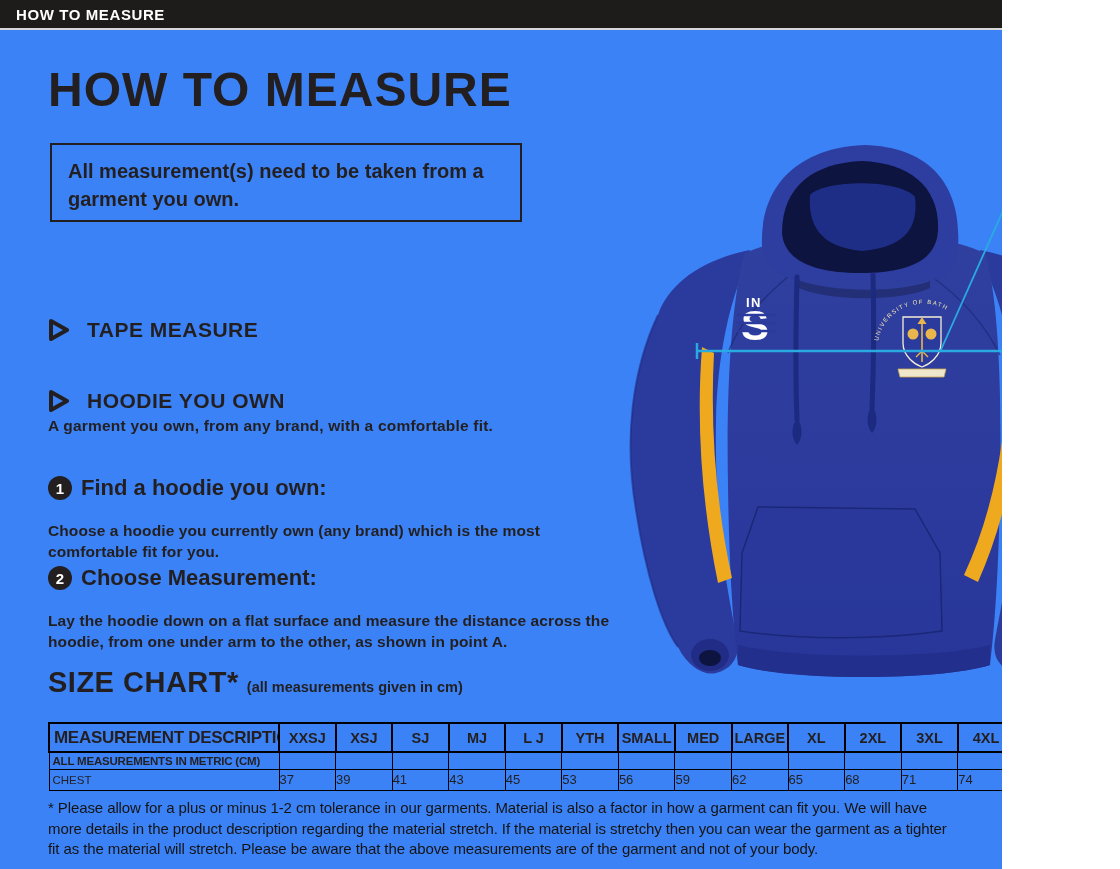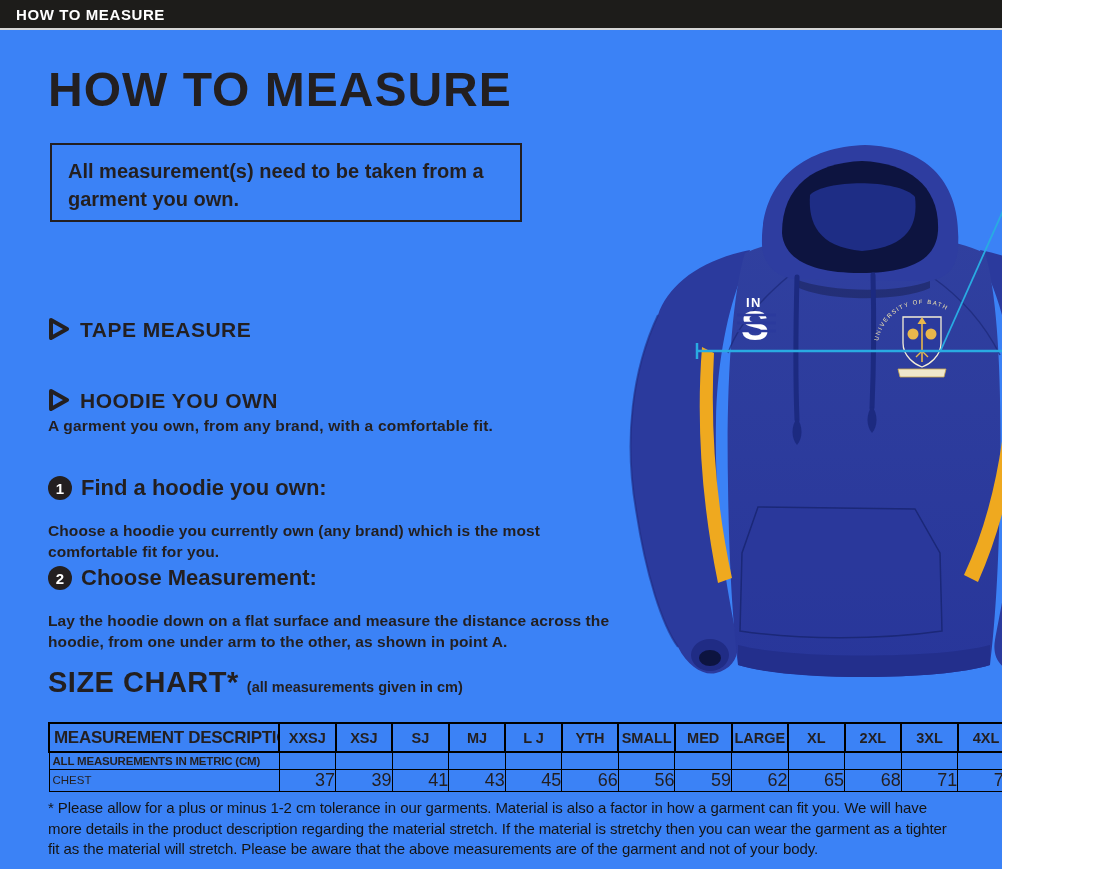--- a/index.html
+++ b/index.html
@@ -27,21 +27,21 @@
     position:absolute; left:50px; top:143px; width:472px; height:79px;
     border:2px solid #231f20; padding:12px 16px;
     font-size:20px; font-weight:bold; line-height:1.42;
   }
   .h2 { position:absolute; font-size:29px; font-weight:bold; letter-spacing:0.5px; }
   .h2-need { left:48px; top:254px; }
 
   .need-item { position:absolute; left:48px; }
   .need-item-1 { top:318px; }
   .need-item-2 { top:389px; }
-  .need-title-row { display:flex; gap:10px; }
+  .need-title-row { display:flex; align-items:center; gap:17px; }
   .tri-icon { width:22px; height:22px; flex:0 0 auto; }
   .need-title { font-size:21px; font-weight:bold; letter-spacing:0.5px; }
   .need-desc { font-size:15.5px; font-weight:bold; letter-spacing:0.2px; margin-top:4px; }
 
   .step { position:absolute; left:48px; width:565px; }
   .step-1 { top:475px; }
   .step-2 { top:565px; }
   .step-title-row { display:flex; align-items:center; gap:9px; }
   .step-num {
     width:24px; height:24px; border-radius:50%; background:#231f20; color:#fff;
@@ -57,21 +57,21 @@
   
   .size-table {
     position:absolute; left:48px; top:722px; width:1024px;
     border-collapse:collapse; table-layout:fixed;
   }
   .size-table col.desc-col { width:230px; }
   .size-table th, .size-table td { border:1px solid #000; overflow:hidden; white-space:nowrap; }
   .size-table thead th { border-width:2px; height:29px; font-size:14.5px; font-weight:bold; text-align:center; }
   .size-table thead th:first-child { text-align:left; font-size:17px; padding-left:4px; letter-spacing:-0.3px; }
   .size-table tr.metric-row td { height:17px; font-size:11.5px; font-weight:bold; padding-left:3px; letter-spacing:-0.2px; }
-  .size-table tr.data-row td { height:21px; font-size:18px; text-align:right; }
+  .size-table tr.data-row td { height:21px; font-size:13px; text-align:left; }
   .size-table tr.data-row td:first-child { font-size:11.5px; text-align:left; padding-left:3px; }
 
   .disclaimer {
     position:absolute; left:48px; top:798px; width:906px;
     font-size:15px; font-weight:400; line-height:1.37; color:#141414; letter-spacing:-0.1px;
   }
 
   
   .illustration { position:absolute; left:610px; top:125px; width:510px; height:565px; }
 </style>
@@ -179,21 +179,21 @@
           <td></td>
           <td></td>
         </tr>
       <tr class="data-row">
         <td>CHEST</td>
       <td>37</td>
           <td>39</td>
           <td>41</td>
           <td>43</td>
           <td>45</td>
-          <td>66</td>
+          <td>53</td>
           <td>56</td>
           <td>59</td>
           <td>62</td>
           <td>65</td>
           <td>68</td>
           <td>71</td>
           <td>74</td>
           <td>77</td>
         </tr>
     </tbody>

